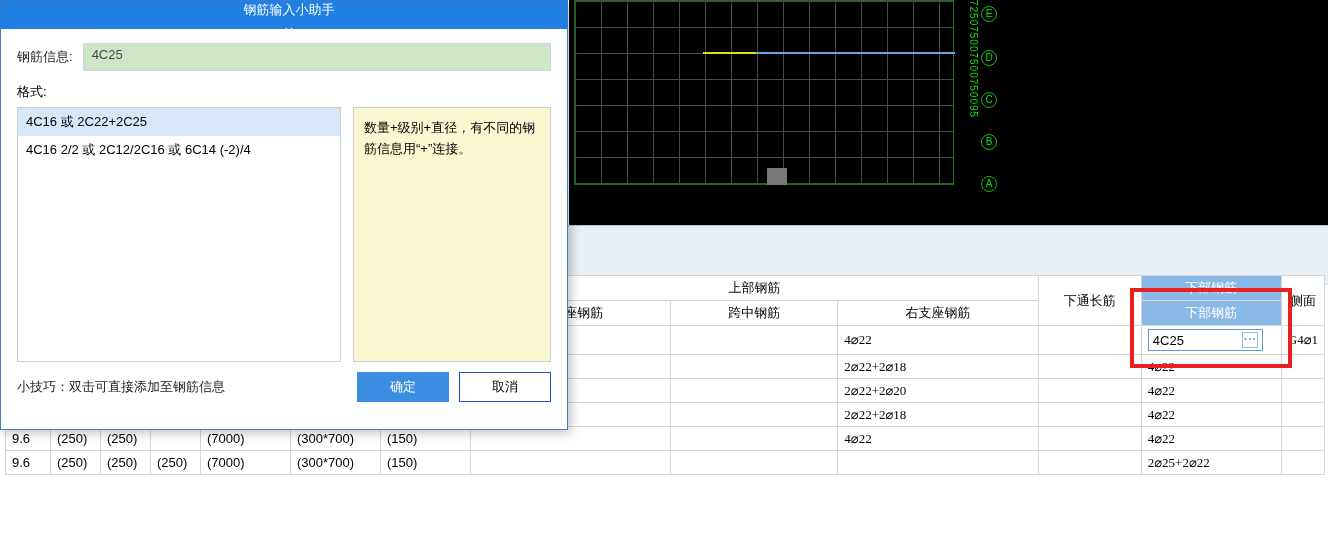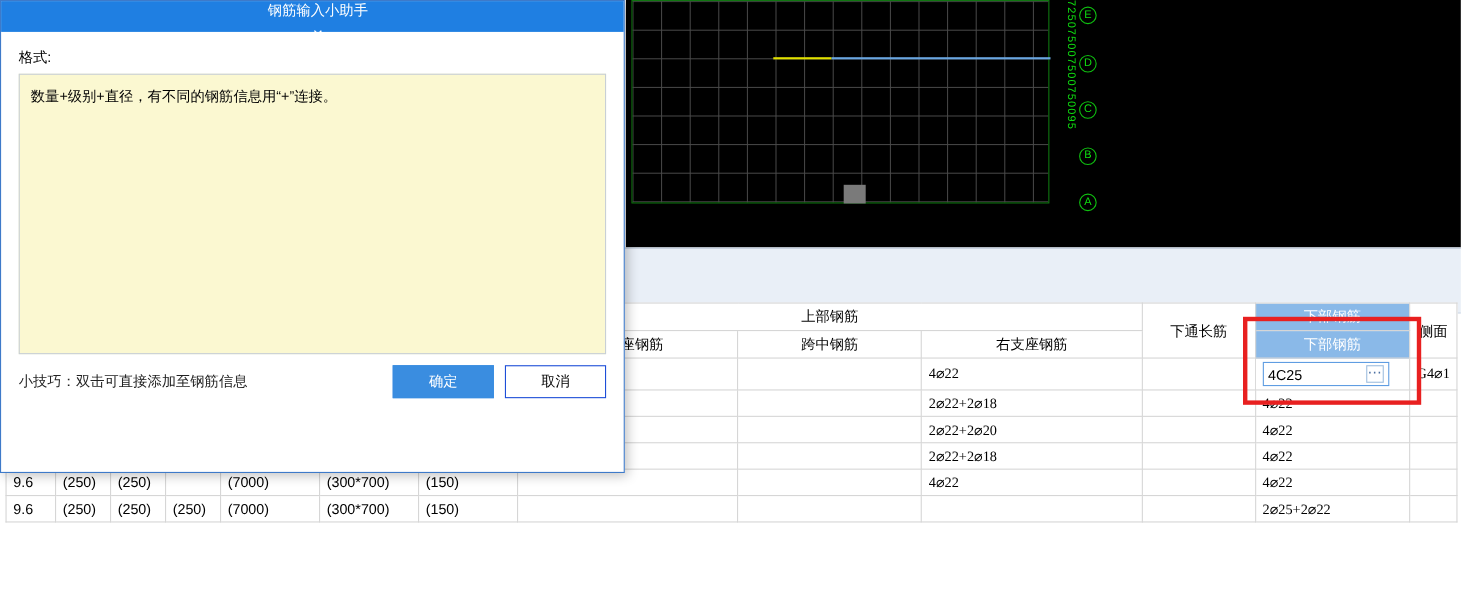--- a/index.html
+++ b/index.html
@@ -203,24 +203,32 @@
 </div>
 
 <div class="red-box" style="left:1130px; top:288px; width:162px; height:80px;"></div>
 
 <div class="dlg">
   <div class="dlg-title">
     <span>钢筋输入小助手</span>
     <span class="dlg-close">×</span>
   </div>
   <div class="dlg-body">
+    <div class="row">
+      <label>钢筋信息:</label>
+      <div class="input-main">4C25</div>
+    </div>
     <div class="fmt-row">
       <label>格式:</label>
     </div>
     <div class="lists">
+      <div class="list-left">
+        <div class="item sel">4C16 或 2C22+2C25</div>
+        <div class="item">4C16 2/2 或 2C12/2C16 或 6C14 (-2)/4</div>
+      </div>
       <div class="desc-box">数量+级别+直径，有不同的钢筋信息用“+”连接。</div>
     </div>
   </div>
   <div class="dlg-foot">
     <span class="tip">小技巧：双击可直接添加至钢筋信息</span>
     <span class="btns">
       <span class="btn primary">确定</span>
       <span class="btn">取消</span>
     </span>
   </div>

